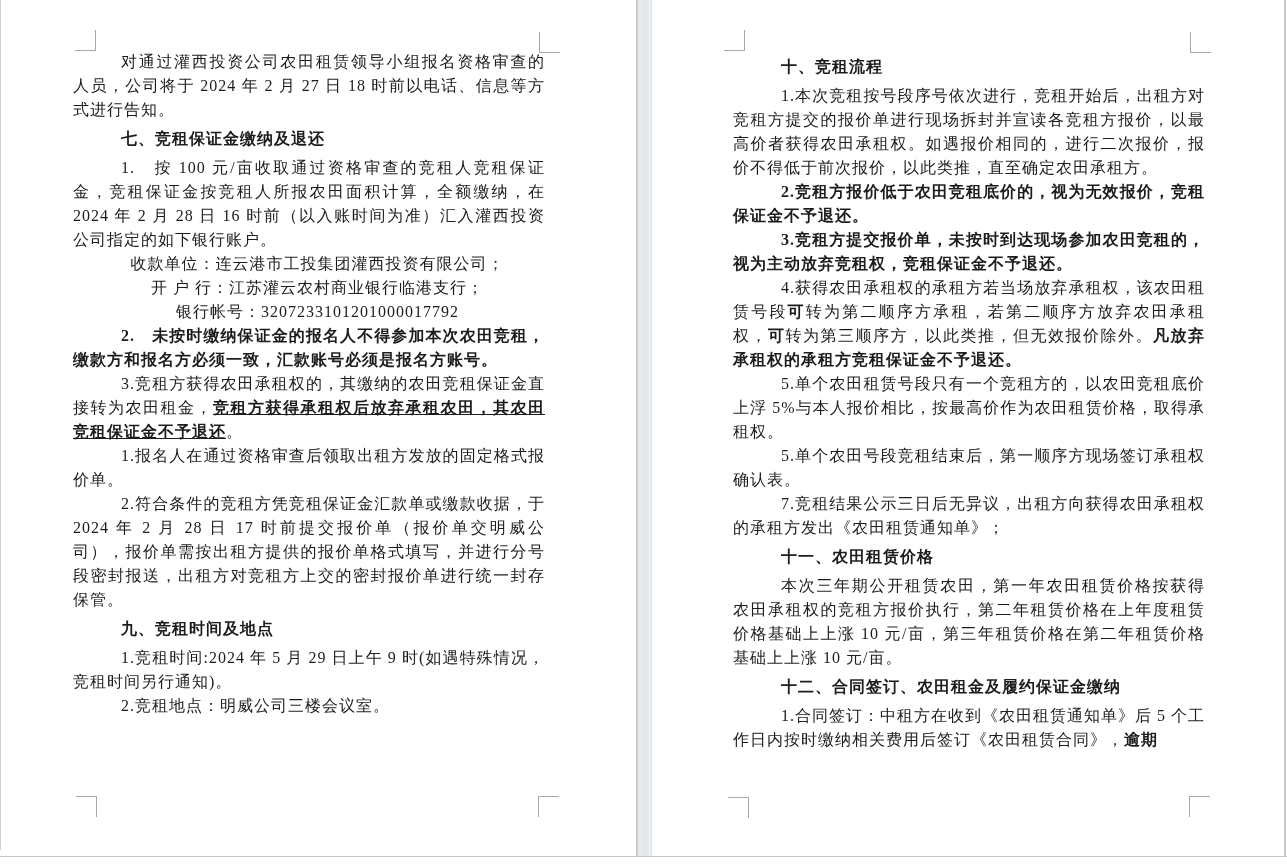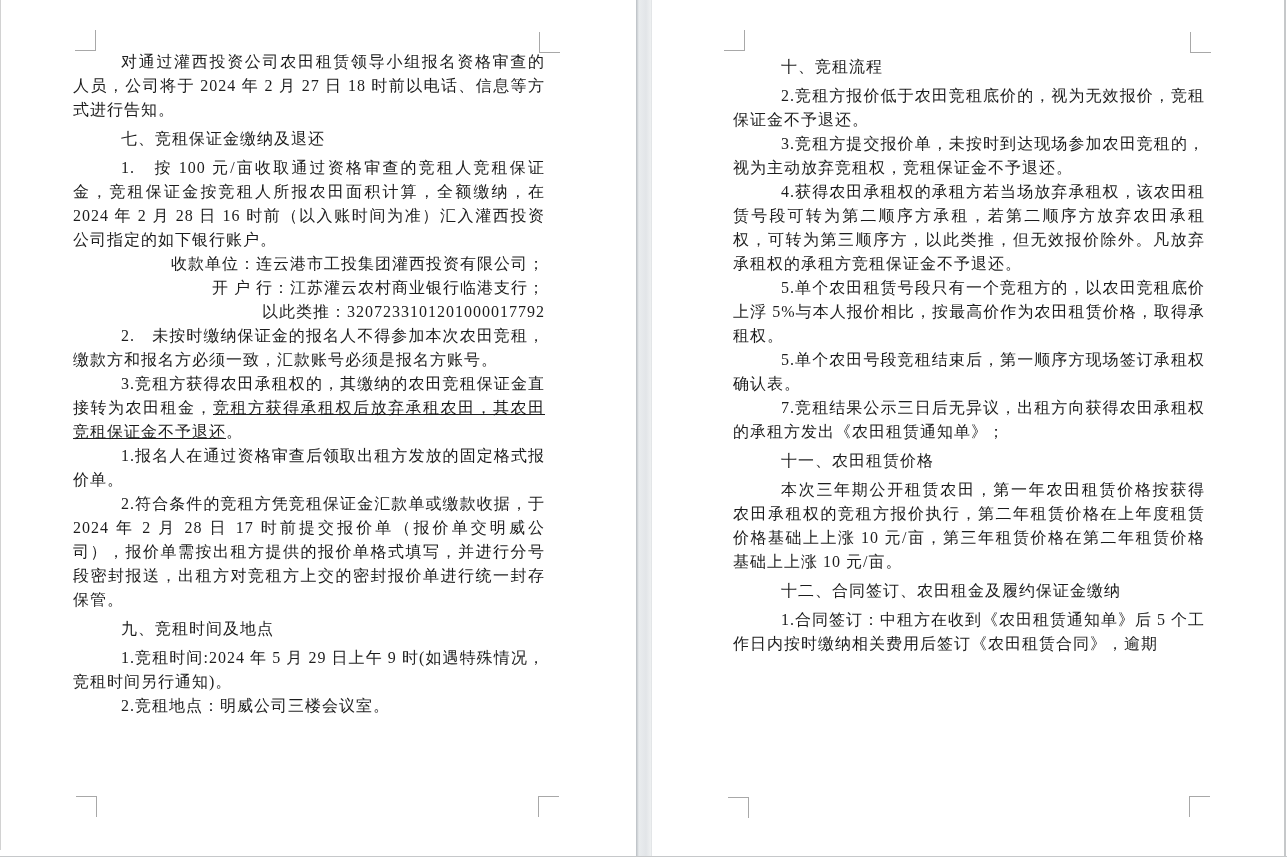--- a/index.html
+++ b/index.html
@@ -71,60 +71,61 @@
     line-height: 24px;
     letter-spacing: 1px;
     color: var(--text, #1c1c1c);
     text-align: justify;
   }
   .page-left  .page-text { left: 73px; }
   .page-right .page-text { left: 81px; }   
 
   .page-text p { margin: 0; text-indent: 48px; }
   .page-text p.heading { font-weight: bold; margin: 5px 0; }
-  .page-text p.bank { text-indent: 17px; text-align: right; }
-  .page-text .b { font-weight: normal; }
+  .page-text p.bank { text-indent: 17px; text-align: center; }
+  .page-text .b { font-weight: bold; }
   .page-text .u { text-decoration: underline; }
 </style>
 </head>
 <body>
 
 <div class="canvas">
 
   <div class="page page-left">
     <div class="mark tl" style="left:75px;  top:30px;"></div>
     <div class="mark tr" style="left:539px; top:32px;"></div>
     <div class="mark bl" style="left:76px;  top:796px;"></div>
     <div class="mark br" style="left:538px; top:796px;"></div>
     <div class="page-text">
         <p class="body"><span>对通过灌西投资公司农田租赁领导小组报名资格审查的人员，公司将于 2024 年 2 月 27 日 18 时前以电话、信息等方式进行告知。</span></p>
         <p class="heading"><span class="b">七、竞租保证金缴纳及退还</span></p>
         <p class="body"><span>1.　按 100 元/亩收取通过资格审查的竞租人竞租保证金，竞租保证金按竞租人所报农田面积计算，全额缴纳，在 2024 年 2 月 28 日 16 时前（以入账时间为准）汇入灌西投资公司指定的如下银行账户。</span></p>
         <p class="bank"><span>收款单位：连云港市工投集团灌西投资有限公司；</span></p>
         <p class="bank"><span>开 户 行：江苏灌云农村商业银行临港支行；</span></p>
-        <p class="bank"><span>以此类推：3207233101201000017792</span></p>
+        <p class="bank"><span>银行帐号：3207233101201000017792</span></p>
         <p class="body"><span class="b">2.　未按时缴纳保证金的报名人不得参加本次农田竞租，缴款方和报名方必须一致，汇款账号必须是报名方账号。</span></p>
         <p class="body"><span>3.竞租方获得农田承租权的，其缴纳的农田竞租保证金直接转为农田租金，</span><span class="b u">竞租方获得承租权后放弃承租农田，其农田竞租保证金不予退还</span><span>。</span></p>
         <p class="body"><span>1.报名人在通过资格审查后领取出租方发放的固定格式报价单。</span></p>
         <p class="body"><span>2.符合条件的竞租方凭竞租保证金汇款单或缴款收据，于 2024 年 2 月 28 日 17 时前提交报价单（报价单交明威公司），报价单需按出租方提供的报价单格式填写，并进行分号段密封报送，出租方对竞租方上交的密封报价单进行统一封存保管。</span></p>
         <p class="heading"><span class="b">九、竞租时间及地点</span></p>
         <p class="body"><span>1.竞租时间:2024 年 5 月 29 日上午 9 时(如遇特殊情况，竞租时间另行通知)。</span></p>
         <p class="body"><span>2.竞租地点：明威公司三楼会议室。</span></p>
       </div>
   </div>
 
   <div class="separator"></div>
 
   <div class="page page-right">
     <div class="mark tl" style="left:72px;  top:30px;"></div>
     <div class="mark tr" style="left:538px; top:32px;"></div>
     <div class="mark bl" style="left:76px;  top:797px;"></div>
     <div class="mark br" style="left:537px; top:796px;"></div>
     <div class="page-text">
         <p class="heading"><span class="b">十、竞租流程</span></p>
+        <p class="body"><span>1.本次竞租按号段序号依次进行，竞租开始后，出租方对竞租方提交的报价单进行现场拆封并宣读各竞租方报价，以最高价者获得农田承租权。如遇报价相同的，进行二次报价，报价不得低于前次报价，以此类推，直至确定农田承租方。</span></p>
         <p class="body"><span class="b">2.竞租方报价低于农田竞租底价的，视为无效报价，竞租保证金不予退还。</span></p>
         <p class="body"><span class="b">3.竞租方提交报价单，未按时到达现场参加农田竞租的，视为主动放弃竞租权，竞租保证金不予退还。</span></p>
         <p class="body"><span>4.获得农田承租权的承租方若当场放弃承租权，该农田租赁号段</span><span class="b">可</span><span>转为第二顺序方承租，若第二顺序方放弃农田承租权，</span><span class="b">可</span><span>转为第三顺序方，以此类推，但无效报价除外。</span><span class="b">凡放弃承租权的承租方竞租保证金不予退还。</span></p>
         <p class="body"><span>5.单个农田租赁号段只有一个竞租方的，以农田竞租底价上浮 5%与本人报价相比，按最高价作为农田租赁价格，取得承租权。</span></p>
         <p class="body"><span>5.单个农田号段竞租结束后，第一顺序方现场签订承租权确认表。</span></p>
         <p class="body"><span>7.竞租结果公示三日后无异议，出租方向获得农田承租权的承租方发出《农田租赁通知单》；</span></p>
         <p class="heading"><span class="b">十一、农田租赁价格</span></p>
         <p class="body"><span>本次三年期公开租赁农田，第一年农田租赁价格按获得农田承租权的竞租方报价执行，第二年租赁价格在上年度租赁价格基础上上涨 10 元/亩，第三年租赁价格在第二年租赁价格基础上上涨 10 元/亩。</span></p>
         <p class="heading"><span class="b">十二、合同签订、农田租金及履约保证金缴纳</span></p>
         <p class="body"><span>1.合同签订：中租方在收到《农田租赁通知单》后 5 个工作日内按时缴纳相关费用后签订《农田租赁合同》，</span><span class="b">逾期</span></p>

